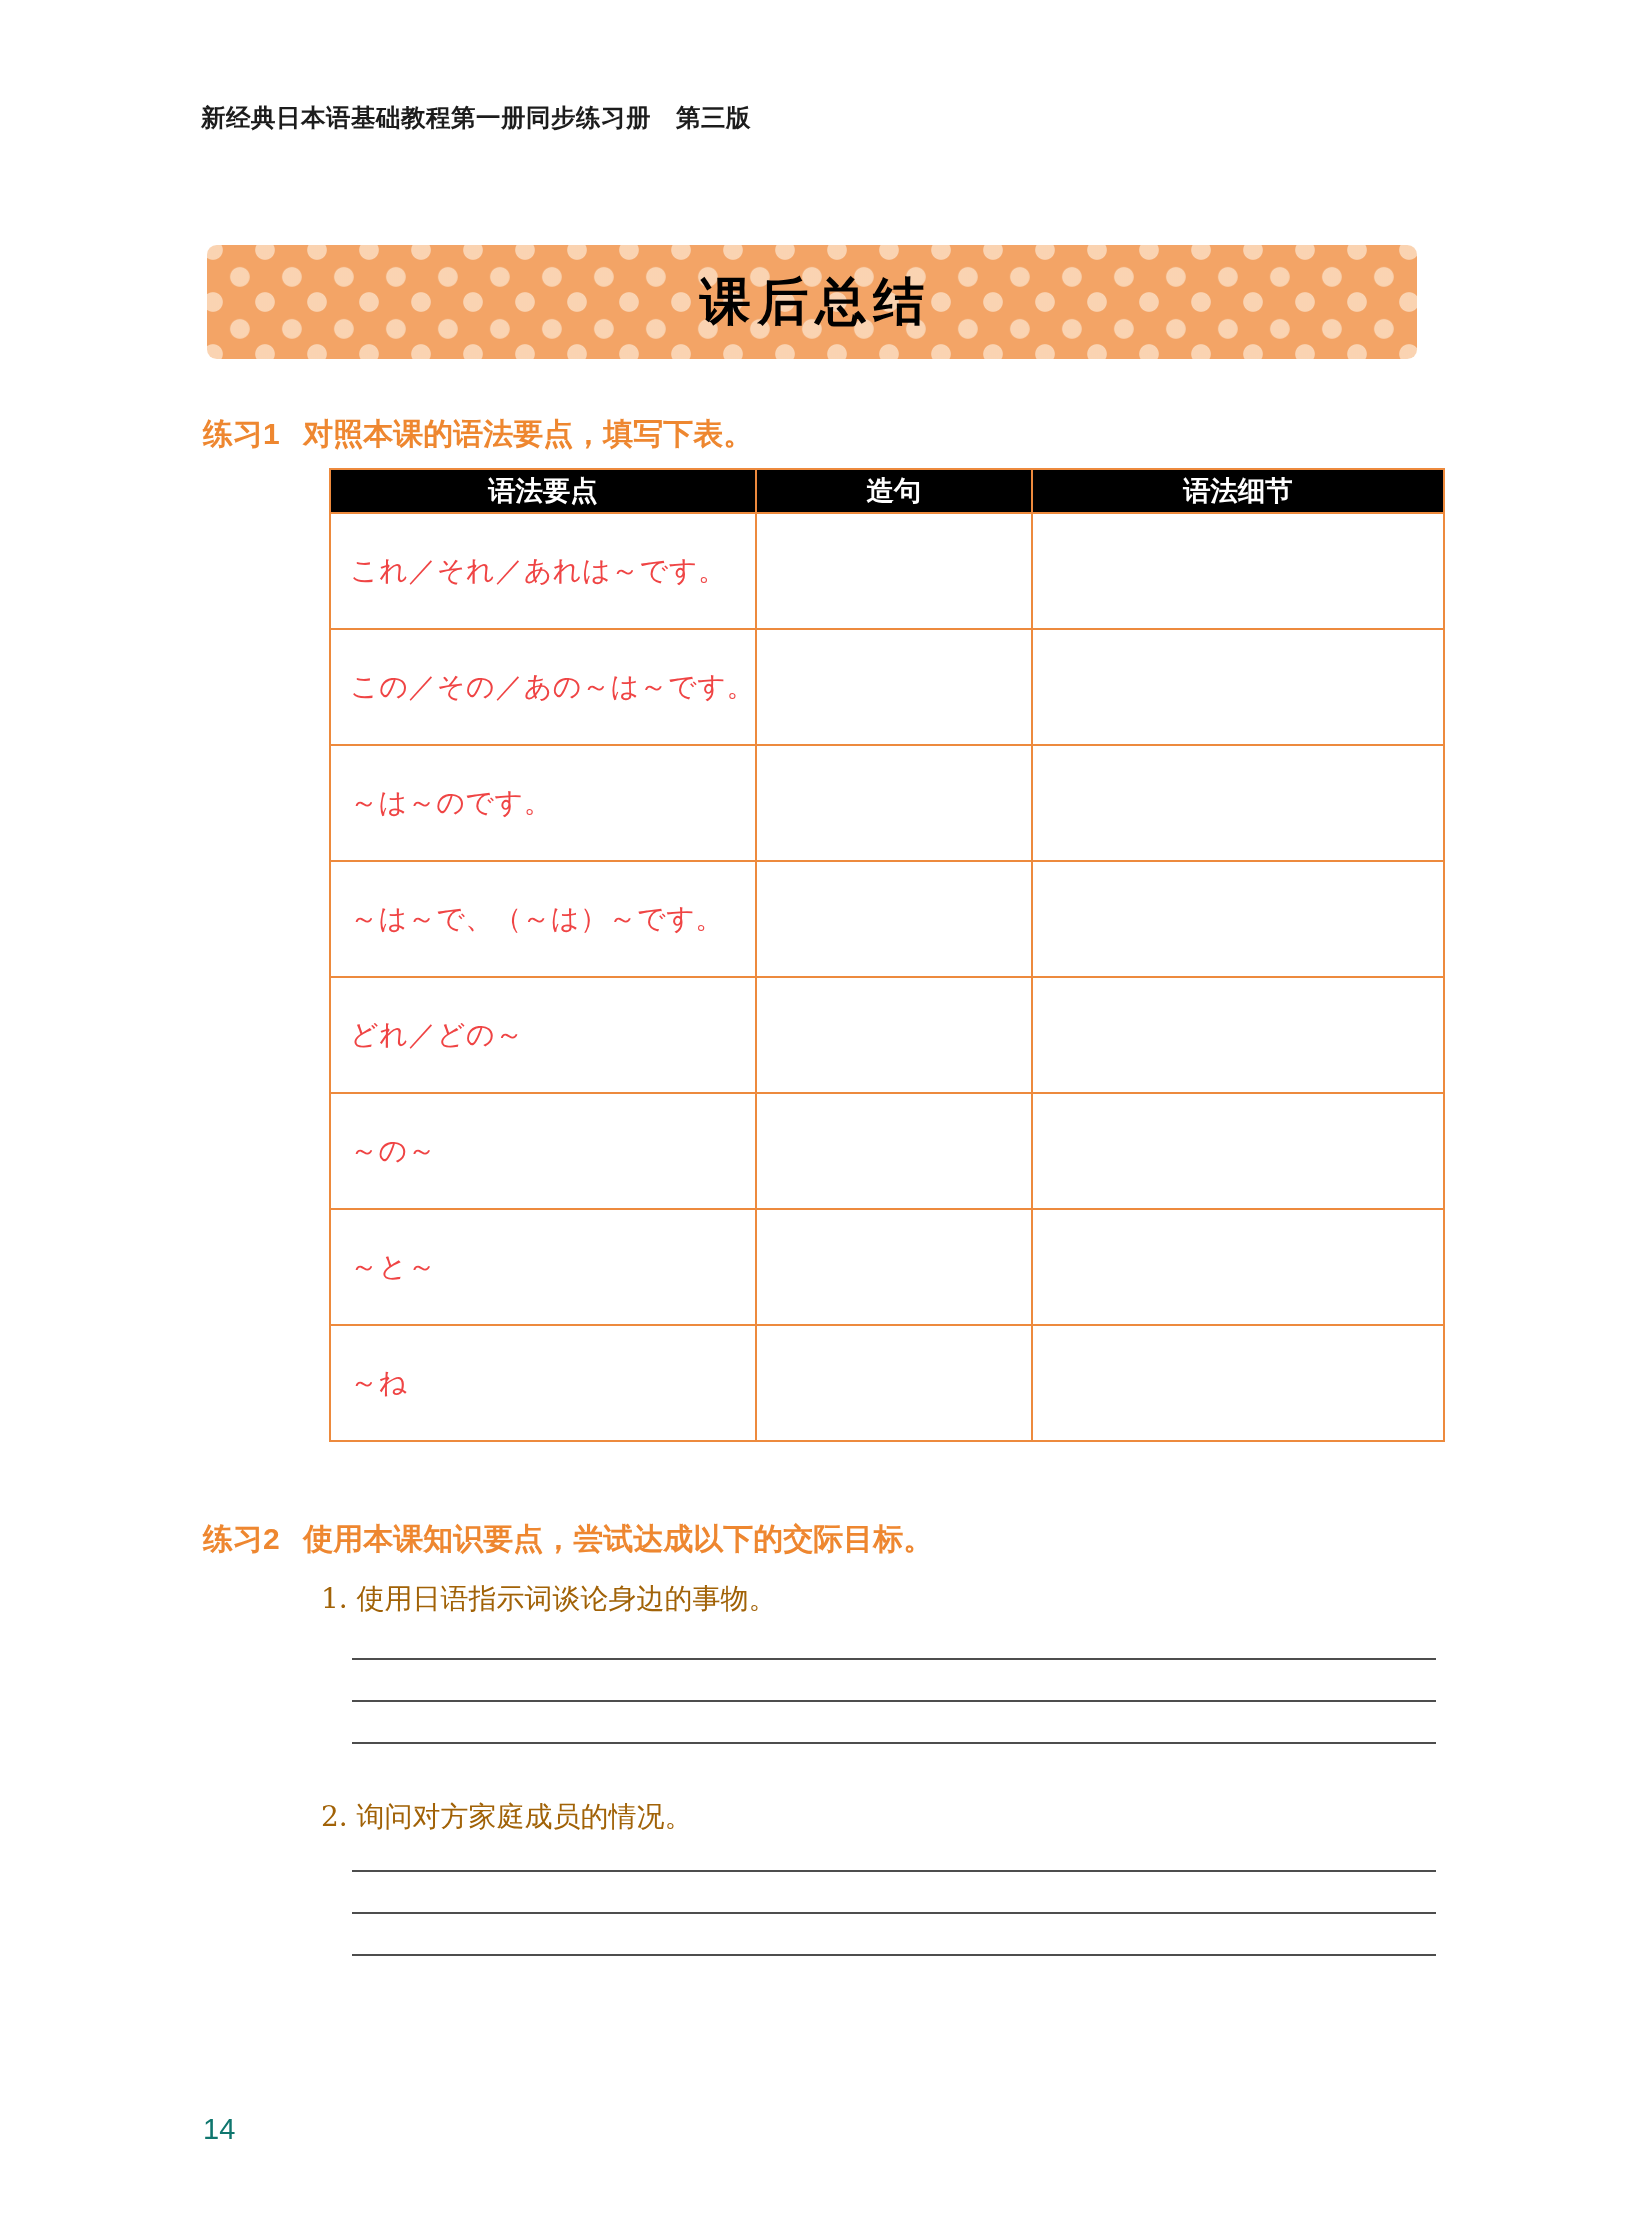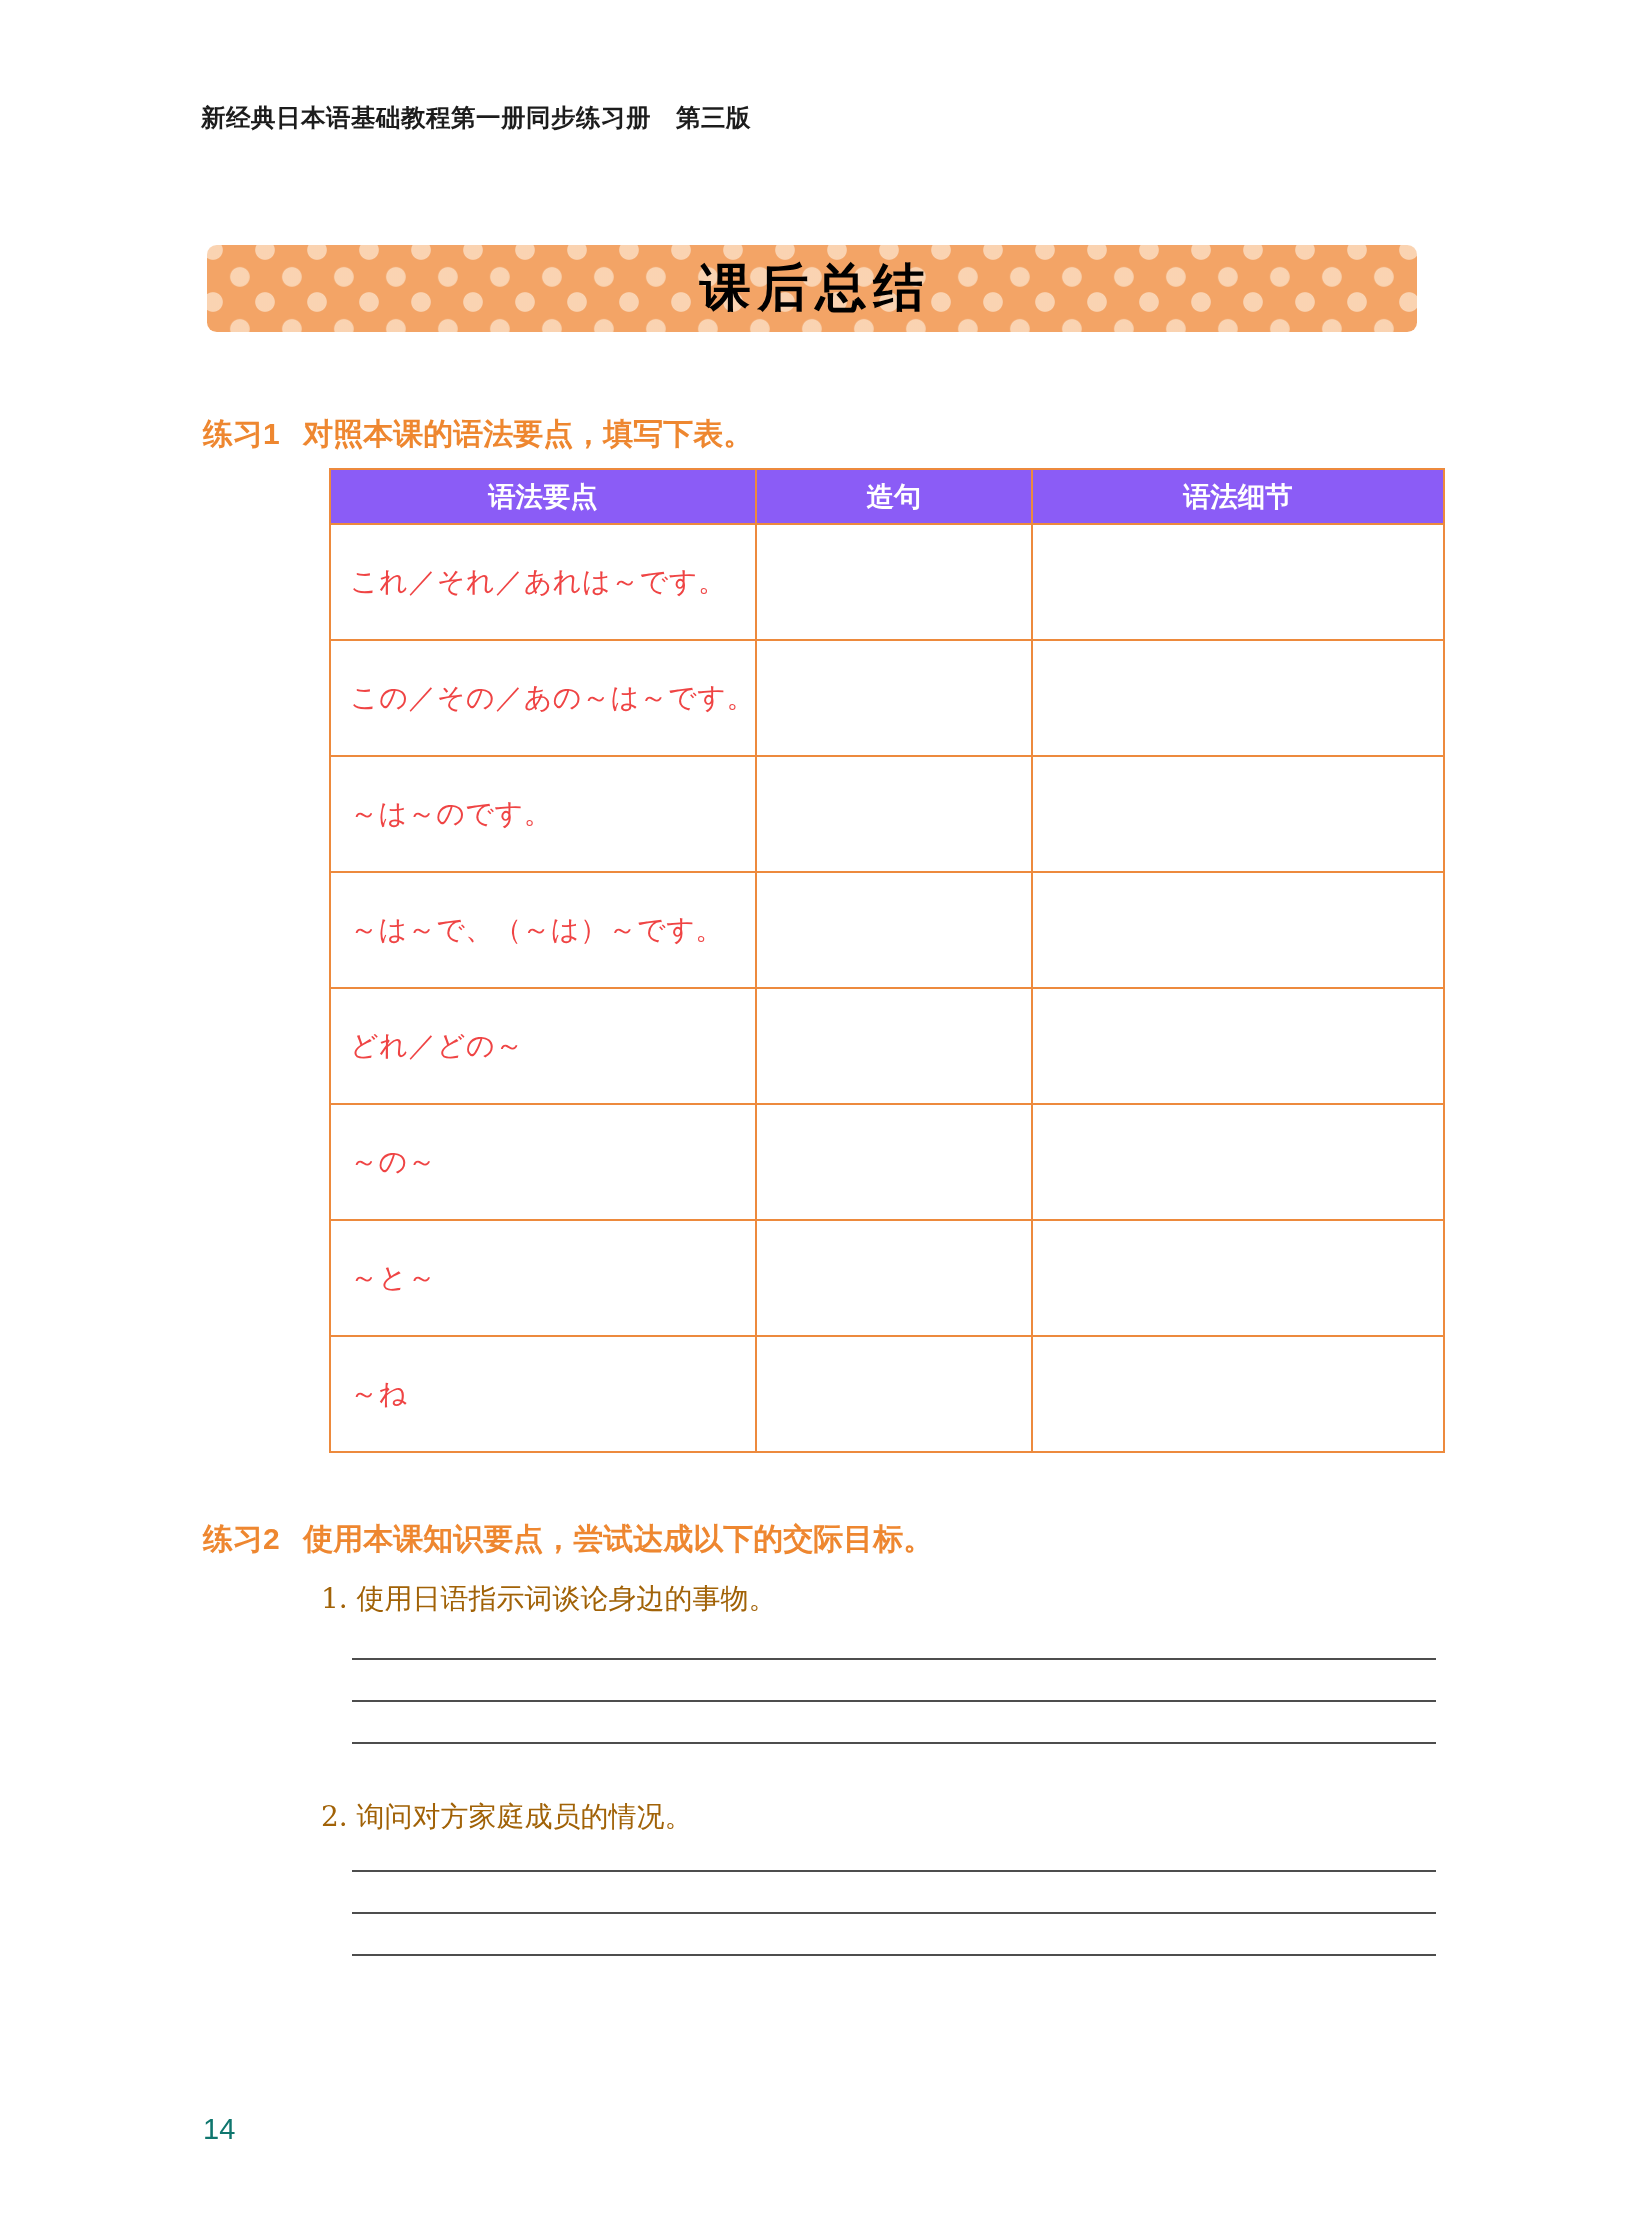--- a/index.html
+++ b/index.html
@@ -20,21 +20,21 @@
     font-size: 24.5px;
     font-weight: bold;
     color: #1c1c1c;
     letter-spacing: 0.5px;
   }
   .banner {
     position: absolute;
     left: 207px;
     top: 245px;
     width: 1210px;
-    height: 87px;
+    height: 114px;
     border-radius: 9.8px;
     background-color: #F3A466;
     background-image:
       radial-gradient(circle, rgba(255,250,240,0.55) 9.3px, rgba(255,255,255,0) 10.3px),
       radial-gradient(circle, rgba(255,250,240,0.55) 9.3px, rgba(255,255,255,0) 10.3px);
     background-size: 52px 52px;
     background-position: 6.9px 5.9px, 32px 31px;
     display: flex;
     align-items: center;
     justify-content: center;
@@ -59,22 +59,22 @@
   .ex1 { left: 203px; top: 402px; }
   .ex2 { left: 203px; top: 1507px; align-items: center; }
   .grammar-table {
     position: absolute;
     left: 329px;
     top: 468px;
     border-collapse: collapse;
     table-layout: fixed;
   }
   .grammar-table th {
-    height: 55px;
-    background: #8b5cf6;
+    height: 44px;
+    background: #000000;
     border: 2px solid #ED8A3D;
     color: #ffffff;
     font-size: 27.4px;
     font-weight: bold;
     text-align: center;
   }
   .grammar-table td {
     height: 116px;
     border: 2px solid #ED8A3D;
     background: #ffffff;

